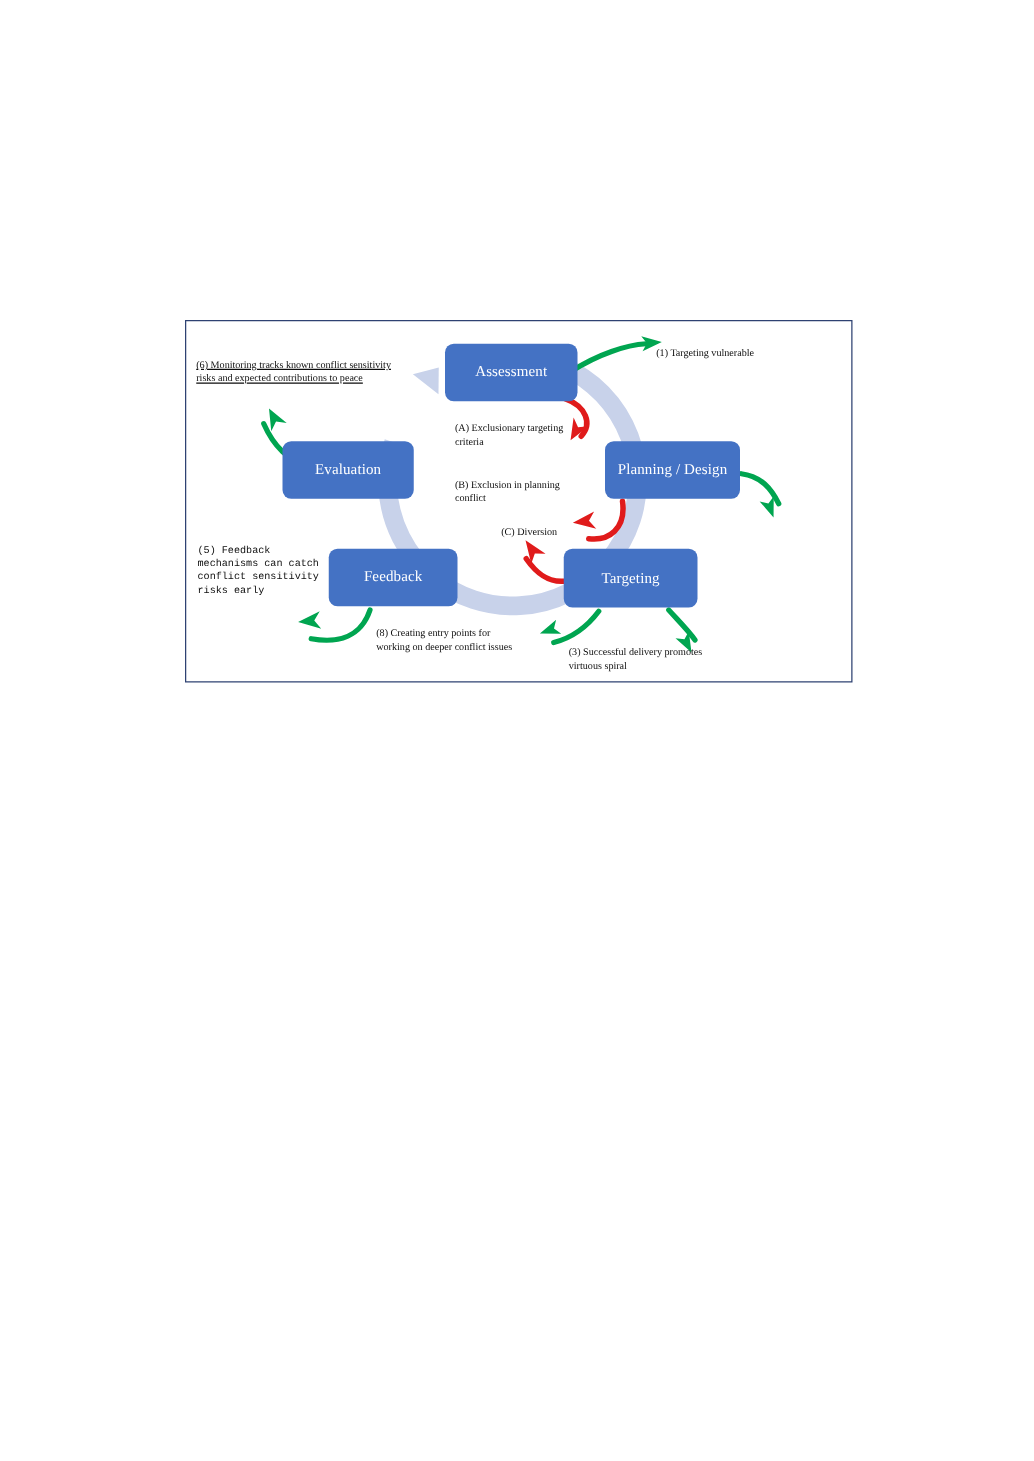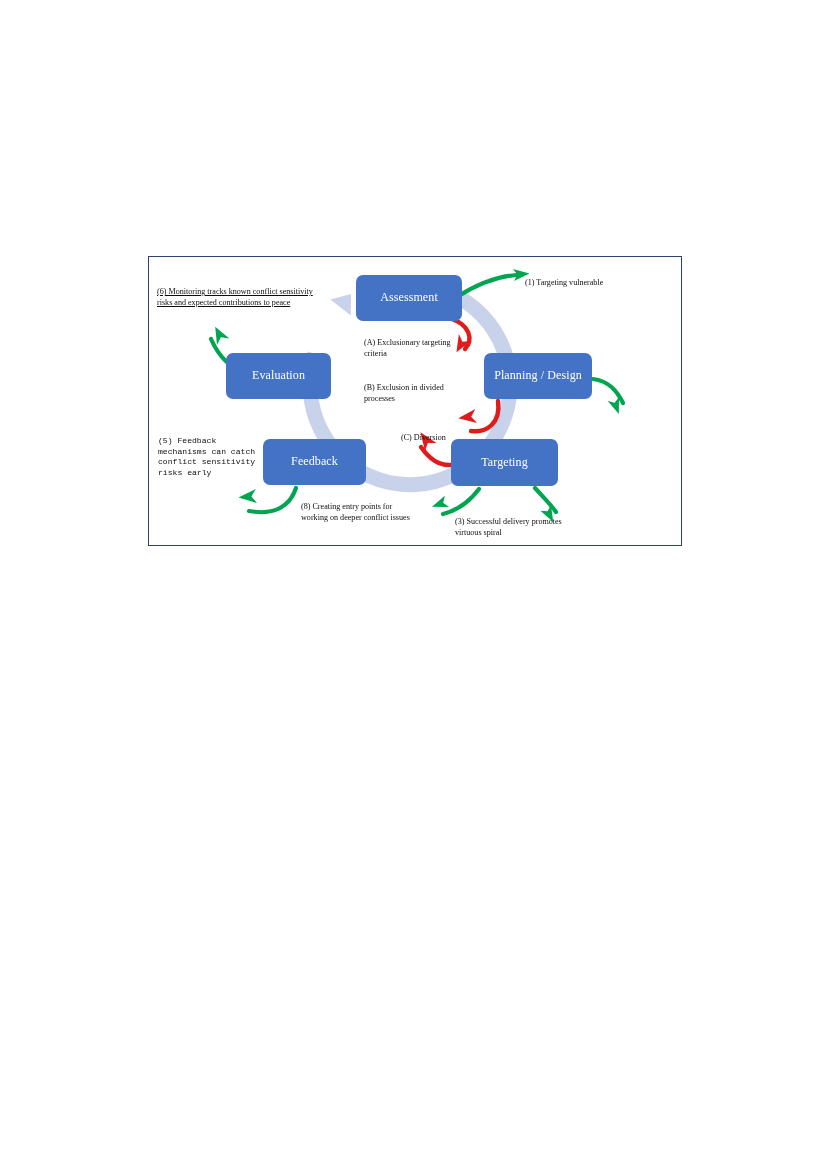--- a/index.html
+++ b/index.html
@@ -83,21 +83,21 @@
 
   #annot-1 { left: 376px; top:  21px; width: 150px; }
   #annot-2 { left: 424px; top: 156px; width: 100px; }
   #annot-3 { left: 306px; top: 260px; width: 130px; }
   #annot-4 { left: 152px; top: 245px; width: 120px; }
   #annot-5 { left:   9px; top: 179px; width: 110px; font-family: Liberation Mono, monospace; }
   #annot-6 { left:   8px; top:  30px; width: 160px; text-decoration: underline; }
 
   #annot-a { left: 215px; top:  81px; width: 110px; }
   #annot-b { left: 215px; top: 126px; width: 110px; }
-  #annot-c { left: 215px; top: 176px; width: 110px; padding-left: 37px; }
+  #annot-c { left: 215px; top: 164px; width: 110px; padding-left: 37px; }
 </style>
 </head>
 <body>
 
 <div id="figure-frame">
   <div id="figure-canvas">
 
     <svg id="arrow-layer" viewBox="0 0 534 290" xmlns="http://www.w3.org/2000/svg">
 
       <g>
@@ -165,17 +165,17 @@
       <span>Evaluation</span>
     </div>
 
     <div class="annot" id="annot-1">(1) Targeting vulnerable</div>
     <div class="annot" id="annot-3">(3) Successful delivery promotes virtuous spiral</div>
     <div class="annot" id="annot-4">(8) Creating entry points for working on deeper conflict issues</div>
     <div class="annot" id="annot-5">(5) Feedback mechanisms can catch conflict sensitivity risks early</div>
     <div class="annot" id="annot-6">(6) Monitoring tracks known conflict sensitivity risks and expected contributions to peace</div>
 
     <div class="annot" id="annot-a">(A) Exclusionary targeting criteria</div>
-    <div class="annot" id="annot-b">(B) Exclusion in divided processes</div>
+    <div class="annot" id="annot-b">(B) Exclusion in planning conflict</div>
     <div class="annot" id="annot-c">(C) Diversion</div>
 
   </div>
 </div>
 
 </body></html>

